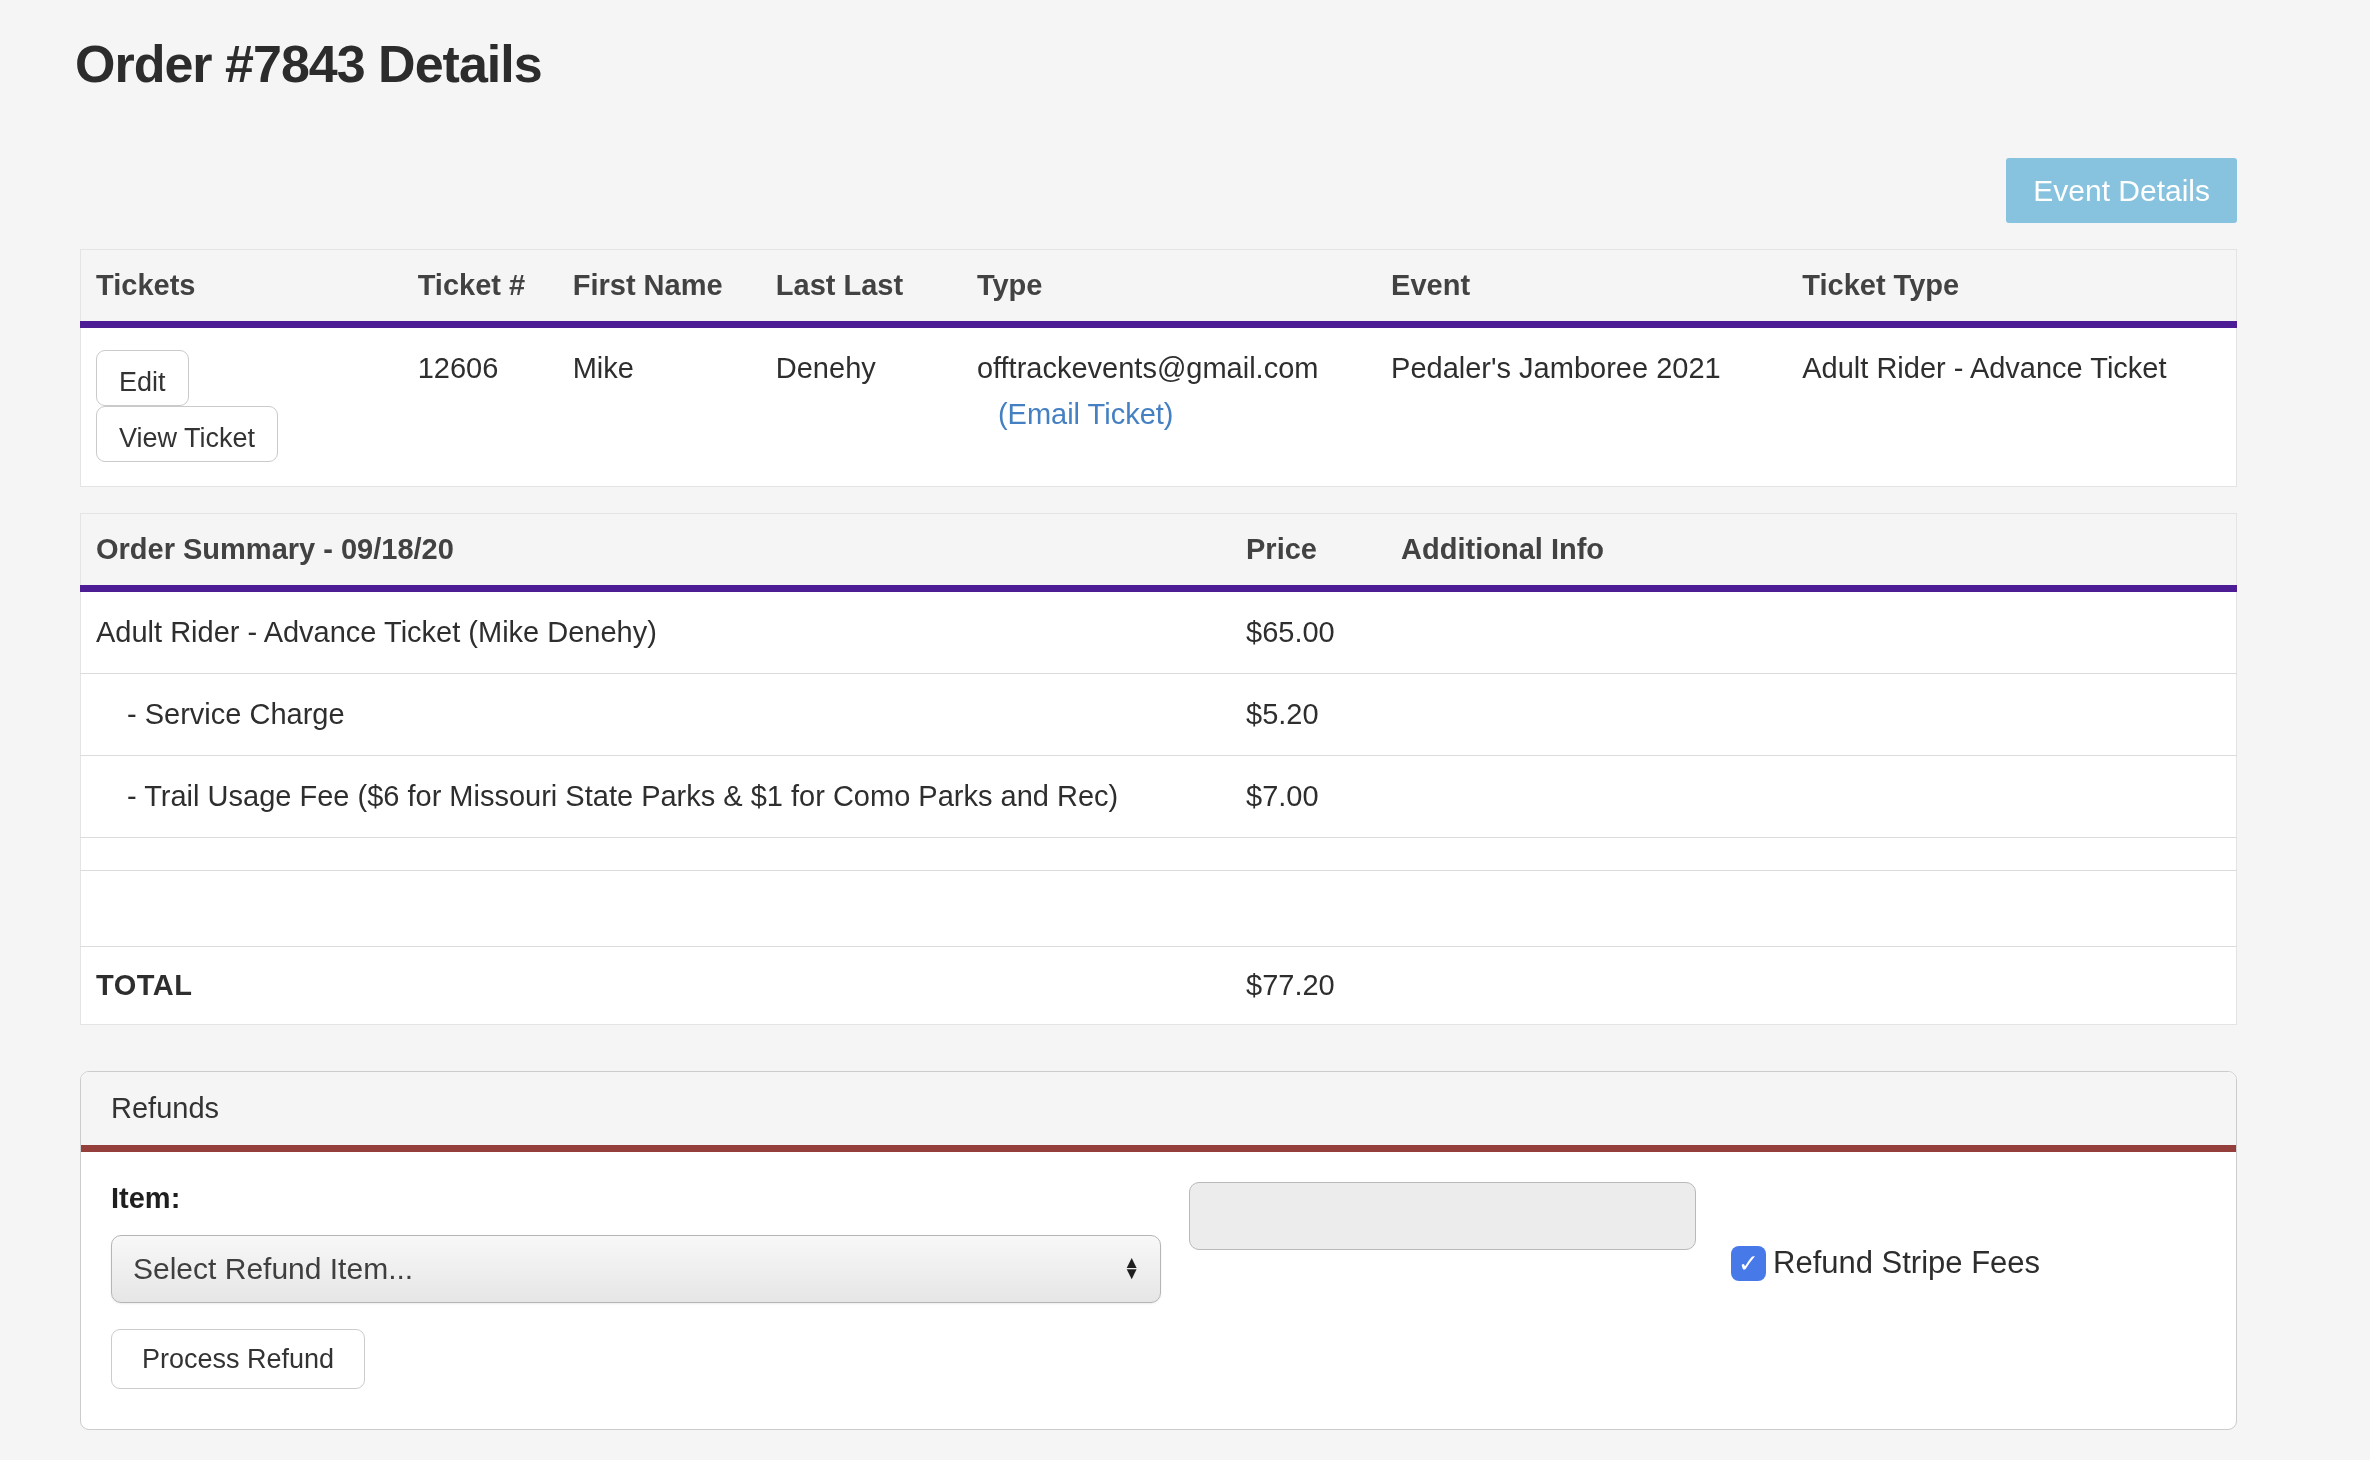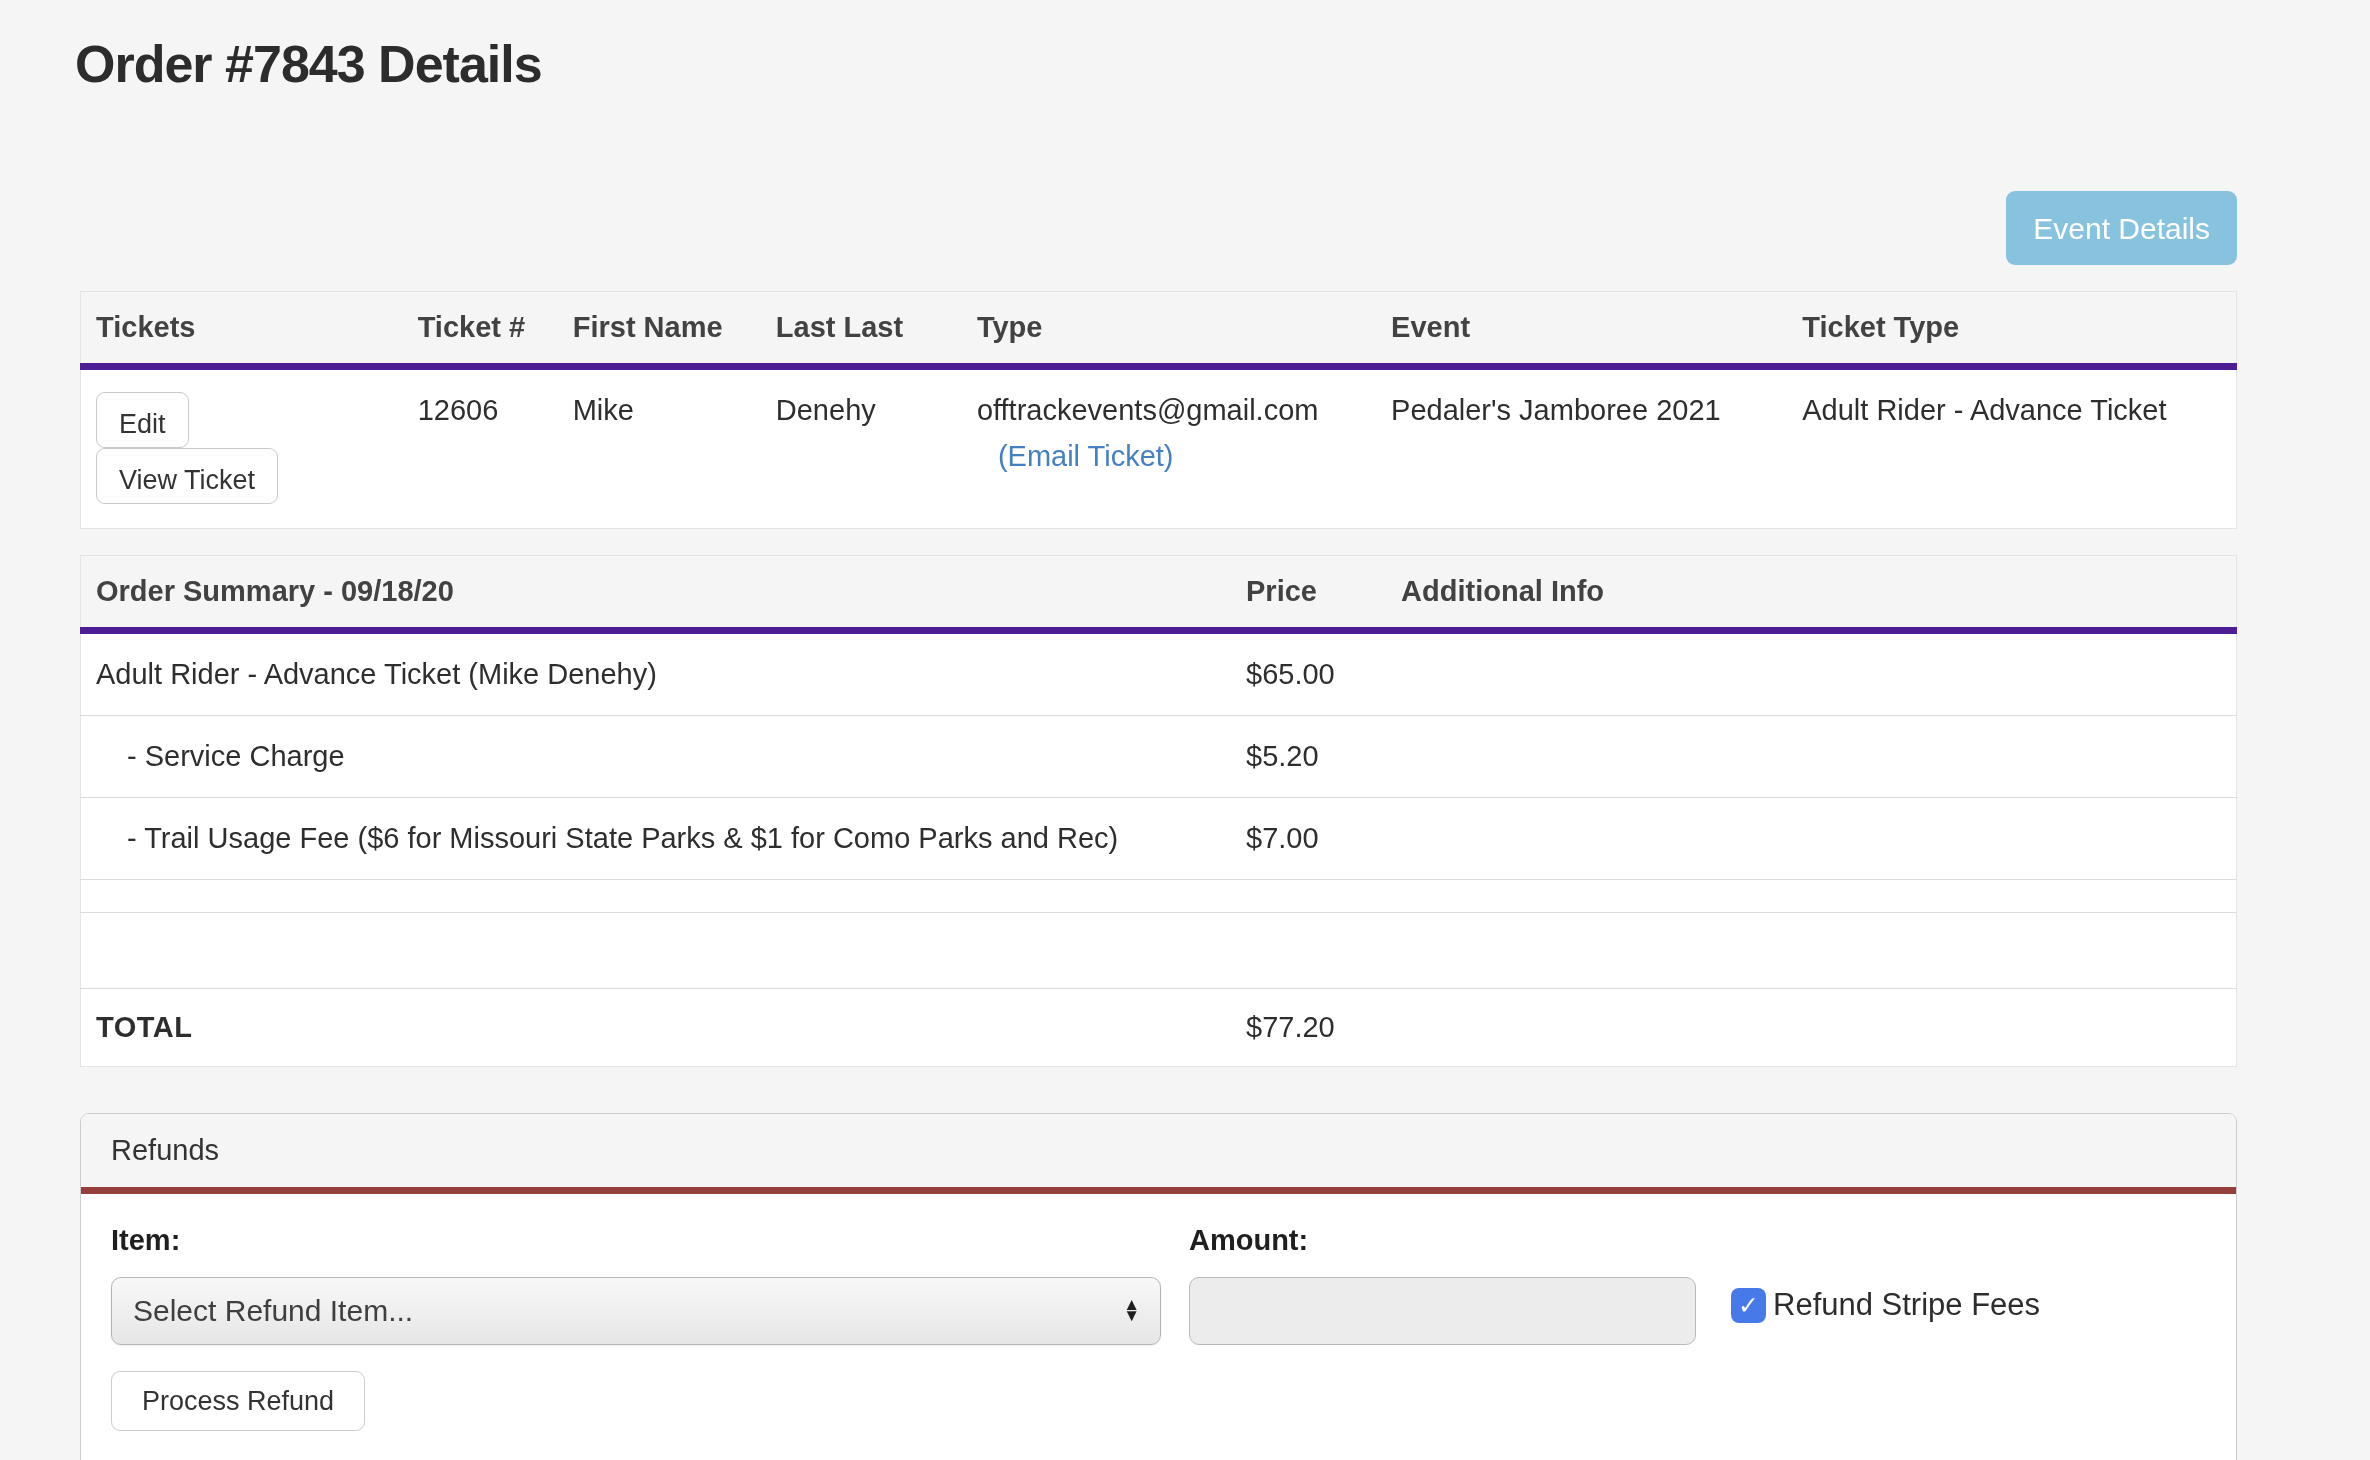--- a/index.html
+++ b/index.html
@@ -28,26 +28,25 @@
     display: flex;
     justify-content: flex-end;
     margin-top: 64px;
   }
   .event-details-btn {
     background: #87c3de;
     color: #ffffff;
     font-size: 30px;
     font-family: inherit;
     border: none;
-    border-radius: 9px;
+    border-radius: 3px;
     padding: 0 27px;
-    height: 74px;
+    height: 65px;
     line-height: 65px;
     cursor: pointer;
-    margin-top: 33px;
   }
   table.data-table {
     width: 100%;
     border-collapse: collapse;
     background: #ffffff;
     border: 1px solid #e4e4e4;
     margin-top: 26px;
     table-layout: fixed;
   }
   table.data-table thead th {
@@ -302,21 +301,20 @@
           <label class="field-label">Item:</label>
           <div class="refund-select">
             <span class="select-value">Select Refund Item...</span>
             <span class="select-arrows">
               <span>▲</span>
               <span>▼</span>
             </span>
           </div>
         </div>
         <div class="amount-group">
-          <label class="field-label">Amount:</label>
           <input class="amount-input" type="text" value="" style="">
         </div>
         <div class="stripe-fees-group">
           <span class="checkbox">
             <span>✓</span>
           </span>
           <span class="checkbox-label">Refund Stripe Fees</span>
         </div>
       </div>
       <button class="process-refund-btn">Process Refund</button>

